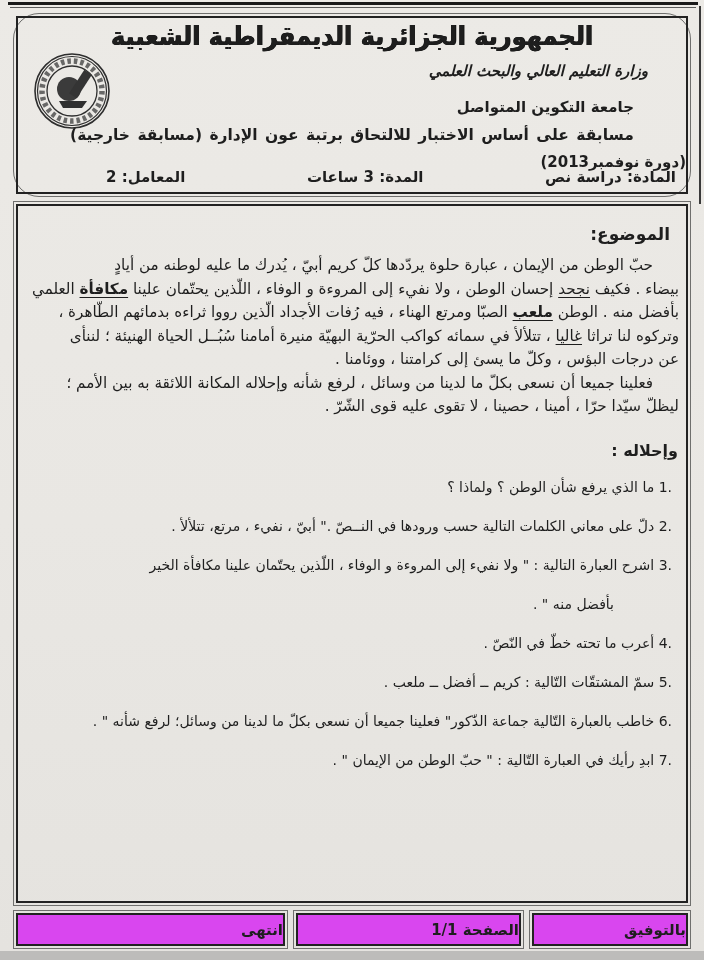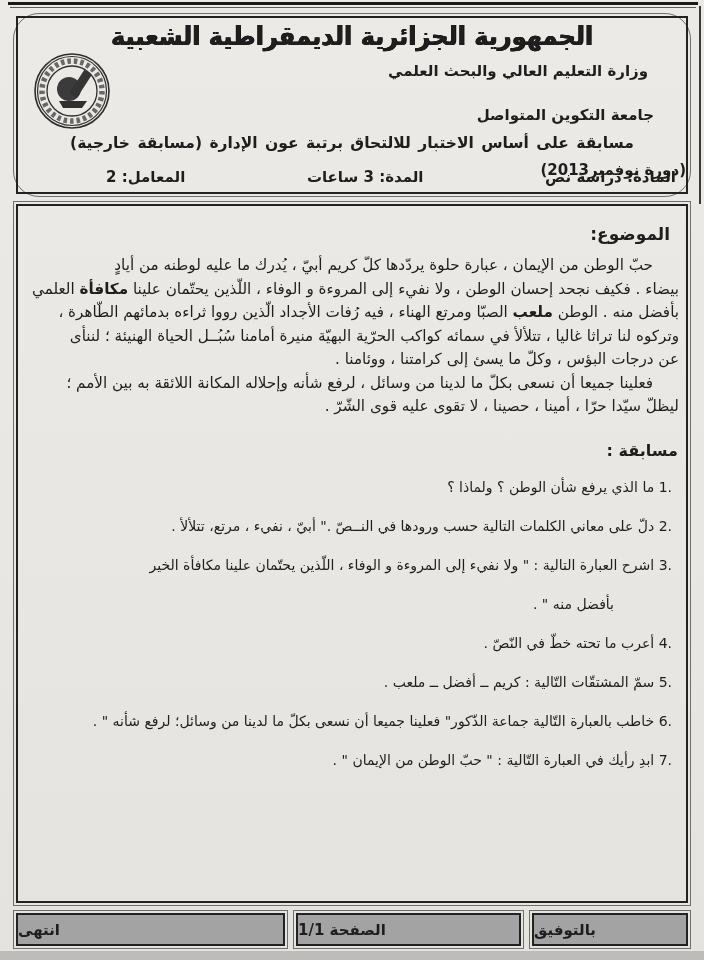--- a/index.html
+++ b/index.html
@@ -30,63 +30,63 @@
     text-align:center; direction:rtl;
     font-size:24px; font-weight:bold;
     margin-top:4px;
     letter-spacing:-1px;
     text-shadow:0.6px 0 0 #111, -0.4px 0 0 #111;
     transform:scaleY(1.08);
   }
   .seal { position:absolute; left:14px; top:32px; width:80px; height:82px; }
 
   .hline { direction:rtl; font-weight:bold; font-size:15px; line-height:20px; }
-  .ministry   { text-align:right; padding-right:38px; margin-top:11px; }
-  .university { text-align:right; padding-right:32px; margin-top:24px; }
+  .ministry   { text-align:right; padding-right:38px; margin-top:11px;font-style:italic; }
+  .university { text-align:right; padding-right:52px; margin-top:16px; }
   .exam-title { text-align:center; margin-top:8px; font-size:15.5px; word-spacing:2px; }
   .session    { text-align:right; margin-top:7px; }
 
   .info-row {
     position:absolute; left:0; right:0; bottom:6px;
     direction:rtl; display:flex; justify-content:space-between;
     font-weight:bold; font-size:15px;
     padding:0 10px 0 88px;
   }
 
   .topic-heading {
     direction:rtl; text-align:right;
     font-weight:bold; font-size:17px;
     margin:18px 16px 0 0;
   }
   .essay { direction:rtl; margin:10px 7px 0 7px; font-size:15.2px; }
   .essay-line { text-align:right; line-height:23.5px; white-space:nowrap; }
   .essay-line.indent { padding-right:26px; }
-  .u { text-underline-offset:3px; }
+  .u { text-decoration:underline; text-underline-offset:3px; }
   .b { font-weight:bold; }
 
   .questions-heading {
     direction:rtl; text-align:right;
     font-weight:bold; font-size:16px;
     margin:22px 8px 0 0;
   }
   .questions { direction:rtl; margin:4px 14px 0 10px; font-size:14px; }
   .question { margin-top:15px; }
   .q-line { text-align:right; line-height:24px; }
   .q-line.q-cont { padding-right:58px; margin-top:15px; }
   .q-num { font-weight:normal; }
 
   .footer-row {
     position:absolute; left:13px; top:910px; width:678px; height:39px;
     direction:rtl; display:flex; gap:5px;
   }
   .fbox { position:relative; border:1px solid #6f6f6d; padding:2px; height:100%; }
   .fbox .dbox-inner {
-    display:flex; align-items:center; justify-content:flex-end;
+    display:flex; align-items:center; justify-content:flex-start;
     font-weight:bold; font-size:15px; direction:rtl;
-    background:#a3a3a3;
+    background:#d946ef;
   }
   .f-goodluck { width:162px; }
   .f-page     { width:231px; }
   .f-end      { width:275px; }
 </style>
 </head>
 <body>
 
 <div class="paper"></div>
 <div class="scan-topline"></div>
@@ -127,21 +127,21 @@
     <div class="essay" id="essay">
         <div class="essay-line indent"><span>حبّ الوطن من الإيمان ، عبارة حلوة يردّدها كلّ كريم أبيّ ، يُدرك ما عليه لوطنه من أيادٍ</span></div>
         <div class="essay-line"><span>بيضاء . فكيف </span><span class="u">نجحد</span><span>  إحسان الوطن ، ولا نفيء إلى المروءة و الوفاء ، اللّذين يحتّمان علينا </span><span class="u b">مكافأة</span><span> العلمي</span></div>
         <div class="essay-line"><span>بأفضل منه . الوطن </span><span class="u b">ملعب</span><span> الصبّا ومرتع الهناء ، فيه رُفات الأجداد الّذين رووا ثراءه  بدمائهم الطّاهرة ،</span></div>
         <div class="essay-line"><span>وتركوه لنا تراثا </span><span class="u">غاليا</span><span> ، تتلألأ في سمائه كواكب الحرّية البهيّة منيرة أمامنا سُبُــل الحياة الهنيئة ؛ لننأى</span></div>
         <div class="essay-line"><span>عن درجات البؤس ، وكلّ ما يسئ إلى كرامتنا ، ووئامنا .</span></div>
         <div class="essay-line indent"><span>فعلينا جميعا أن نسعى بكلّ ما لدينا من وسائل ، لرفع شأنه وإحلاله المكانة اللائقة به بين الأمم ؛</span></div>
         <div class="essay-line"><span>ليظلّ سيّدا حرّا ، أمينا ، حصينا ، لا تقوى عليه قوى الشّرّ .</span></div>
       </div>
 
-    <div class="questions-heading">مسابقة :</div>
+    <div class="questions-heading">وإحلاله :</div>
 
     <div class="questions" id="questions">
         <div class="question">
           <div class="q-line"><span class="q-num" dir="ltr">1.</span> <span>ما الذي يرفع شأن الوطن ؟ ولماذا ؟</span></div>
         </div>
         <div class="question">
           <div class="q-line"><span class="q-num" dir="ltr">2.</span> <span>دلّ على معاني الكلمات التالية حسب ورودها في النــصّ ." أبيّ ، نفيء ،  مرتع، تتلألأ .</span></div>
         </div>
         <div class="question">
           <div class="q-line"><span class="q-num" dir="ltr">3.</span> <span>اشرح العبارة التالية : " ولا نفيء إلى المروءة و الوفاء ، اللّذين يحتّمان علينا مكافأة الخير</span></div>

